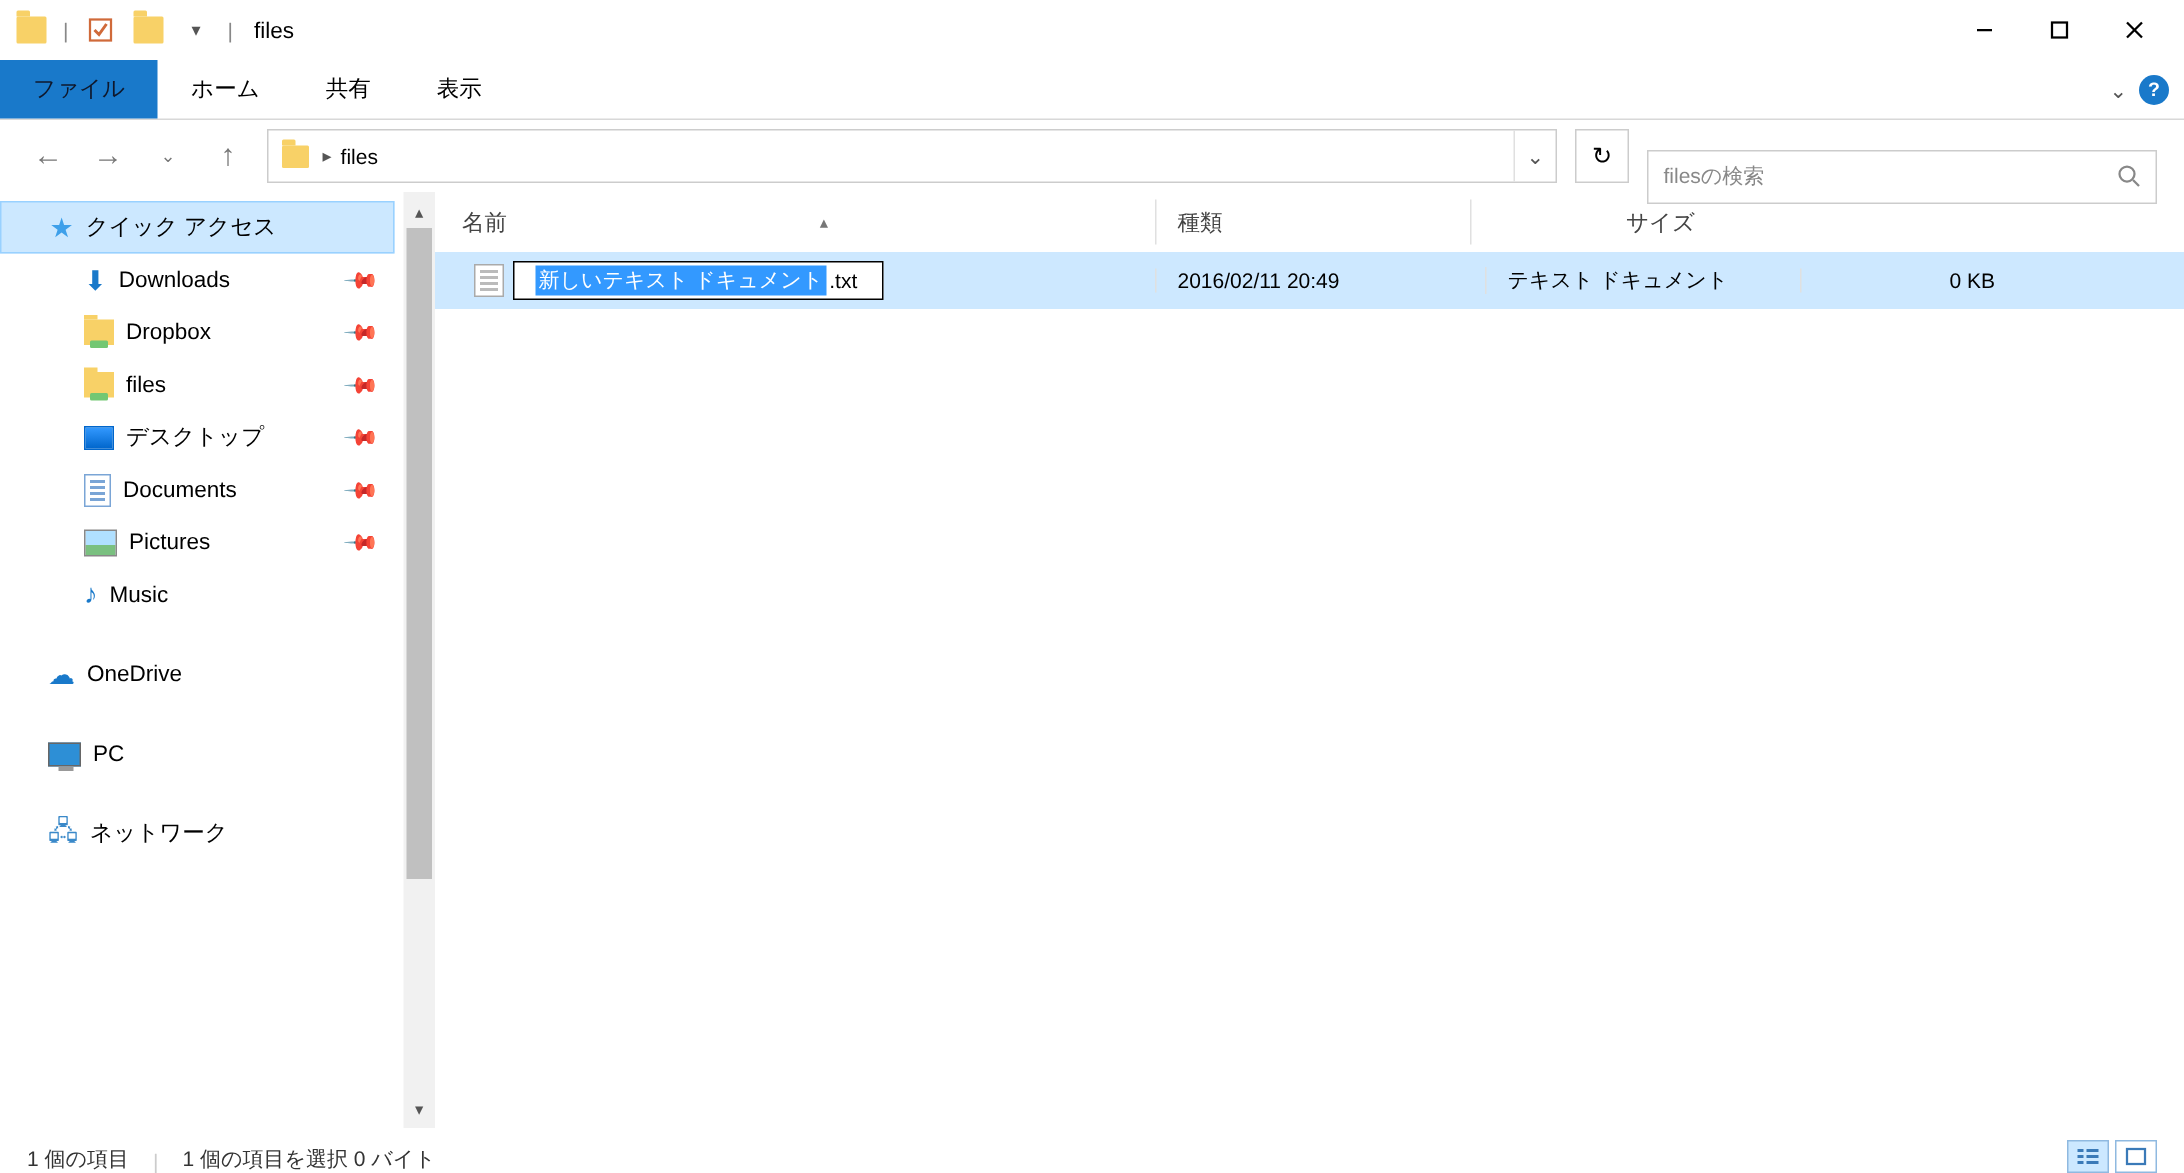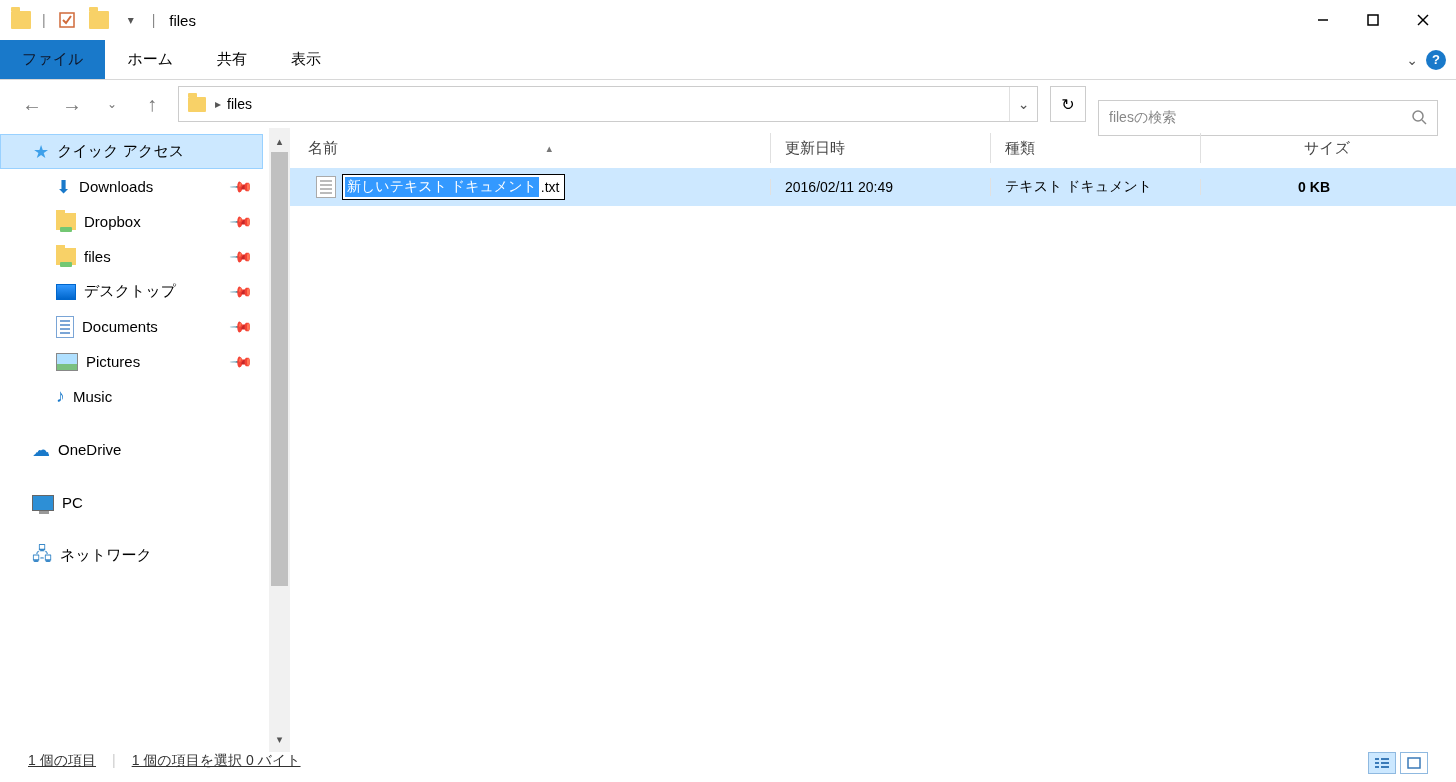--- a/index.html
+++ b/index.html
@@ -58,27 +58,27 @@
 .col-name .sort { margin-left: auto; margin-right: 218px; color: #777; font-size: 11px; }
 .col-date { width: 220px; border-left: 1px solid #e0e0e0; padding-left: 14px; }
 .col-type { width: 210px; border-left: 1px solid #e0e0e0; padding-left: 14px; }
 .col-size { width: 150px; border-left: 1px solid #e0e0e0; padding-left: 14px; justify-content: flex-end; }
 .headers > div { height: 30px; display: flex; align-items: center; }
 
 .row { height: 38px; display: flex; align-items: center; background: #cde8ff; }
 .row .col-name { display: flex; align-items: center; gap: 6px; }
 .file-icon { width: 20px; height: 22px; border: 1px solid #aaa; background: #fff; position: relative; margin-left: 8px; }
 .file-icon::after { content: ""; position: absolute; top: 3px; left: 3px; right: 3px; height: 2px; background: #bbb; box-shadow: 0 4px 0 #bbb, 0 8px 0 #bbb, 0 12px 0 #bbb; }
-.rename-box { border: 1px solid #000; background: #fff; padding: 0 2px; display: flex; align-items: center; height: 26px; }
+.rename-box { border: 1px solid #000; background: #fff; padding: 0 14px; display: flex; align-items: center; height: 26px; }
 .rename-sel { background: #3399ff; color: #fff; padding: 1px 2px; }
 .rename-ext { padding: 1px 2px; }
-.row .col-size { text-align: right; padding-right: 20px; justify-content: flex-end; display: flex; font-weight: bold; }
-
-
-.statusbar { height: 30px; border-top: 0px solid #e0e0e0; display: flex; align-items: flex-start; padding: 0 28px; font-size: 14px; color: #333; gap: 16px; text-decoration: underline; }
+.row .col-size { text-align: right; padding-right: 20px; justify-content: flex-end; display: flex; }
+
+
+.statusbar { height: 30px; border-top: 0px solid #e0e0e0; display: flex; align-items: flex-end; padding: 0 18px; font-size: 14px; color: #333; gap: 16px; }
 .stat-sep { color: #ccc; }
 .statusbar .views { margin-left: auto; display: flex; gap: 4px; }
 .view-btn { width: 28px; height: 22px; border: 1px solid #8fb9e0; display: flex; align-items: center; justify-content: center; font-size: 12px; }
 .view-btn.active { background: #cce8ff; }
 
 
 .star { color: #3ea0ea; font-size: 18px; }
 .dl-arrow { color: #1979ca; font-size: 18px; }
 .folder-yb { width:20px; height:17px; background:#f8d167; position:relative; }
 .folder-yb::before { content:""; position:absolute; top:-3px; left:0; width:9px; height:3px; background:#f8d167; }
@@ -241,23 +241,20 @@
       <div class="arrow">▾</div>
     </div>
   </div>
 
   <div class="filelist">
     <div class="headers">
       <div class="col-name">
         <span>名前</span>
         <span class="sort">▴</span>
       </div>
-      <div class="col-date">
-          <span>更新日時</span>
-        </div>
       <div class="col-type">
           <span>種類</span>
         </div>
       <div class="col-size">
           <span>サイズ</span>
         </div>
     </div>
 
     <div class="row">
       <div class="col-name">

